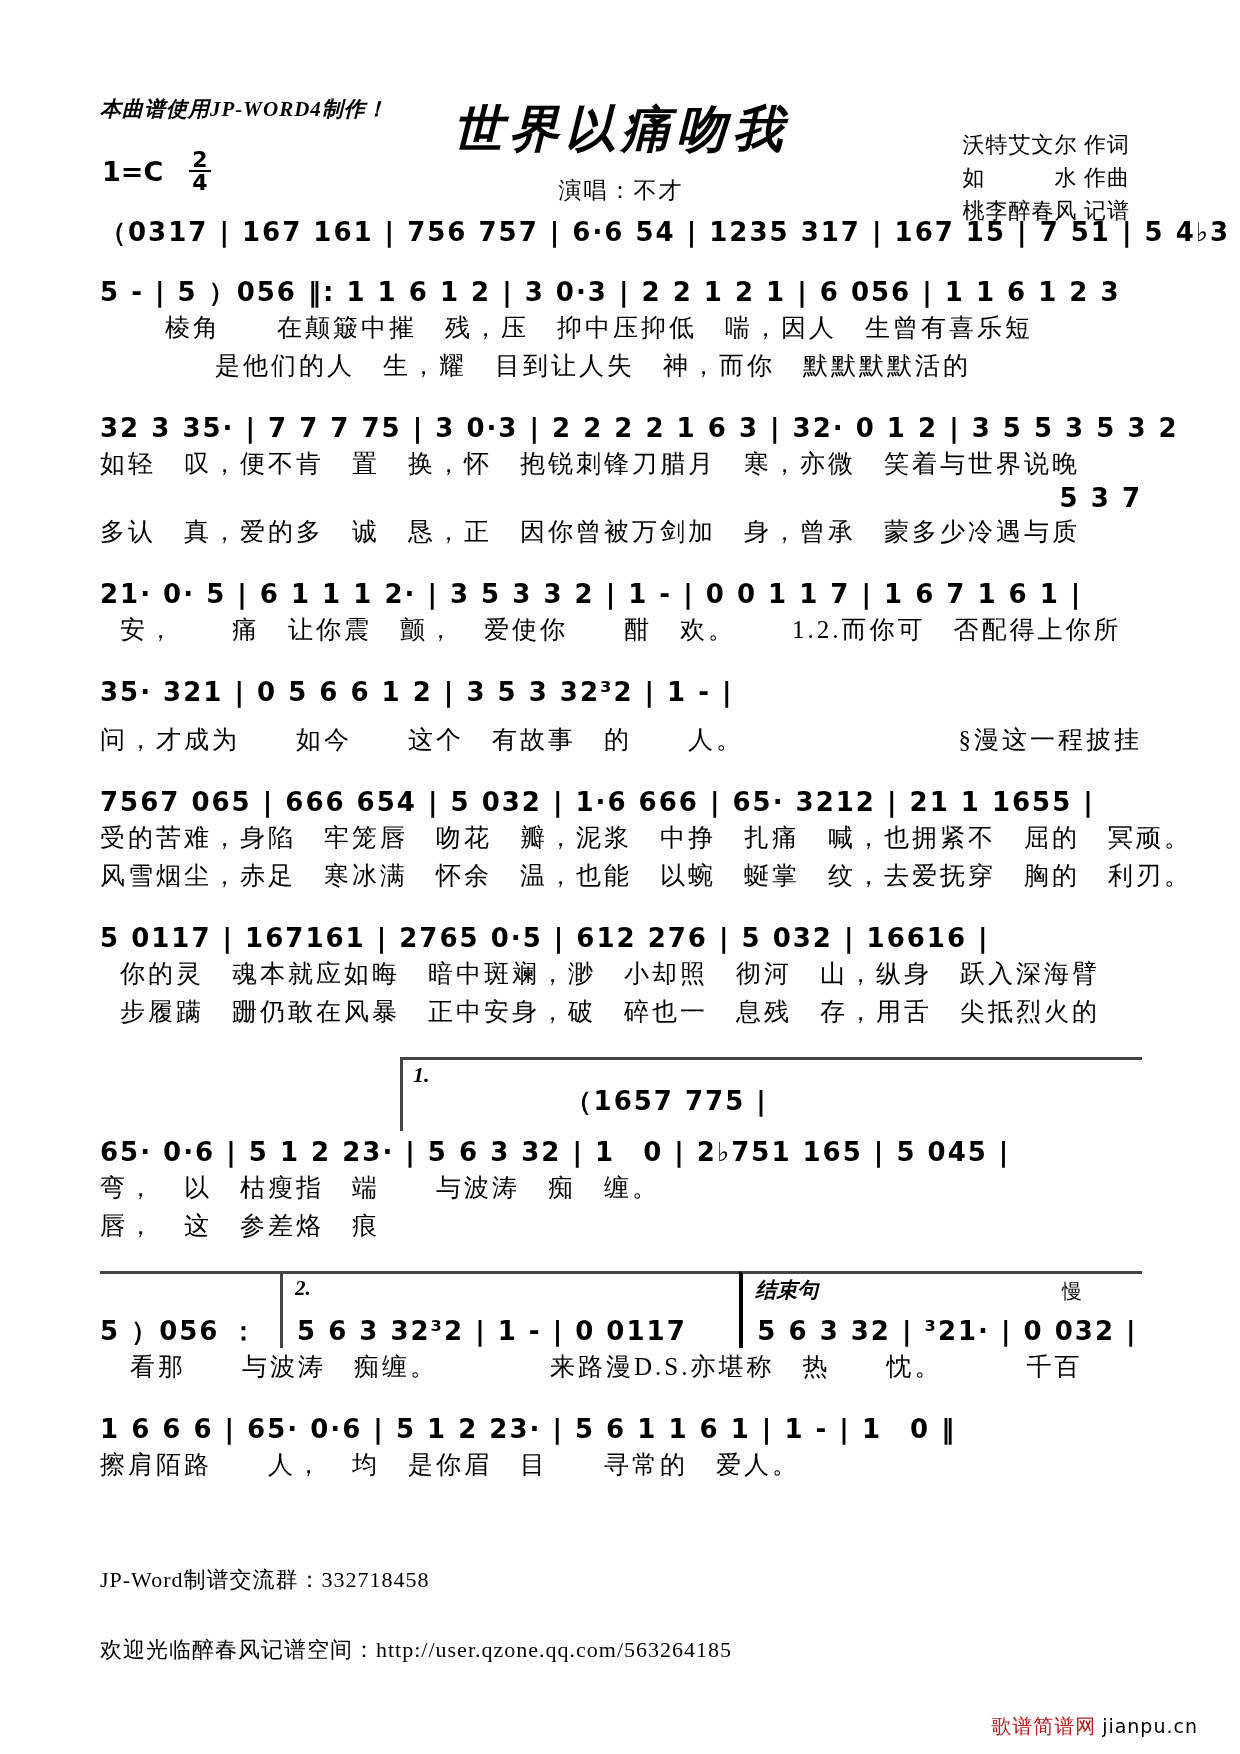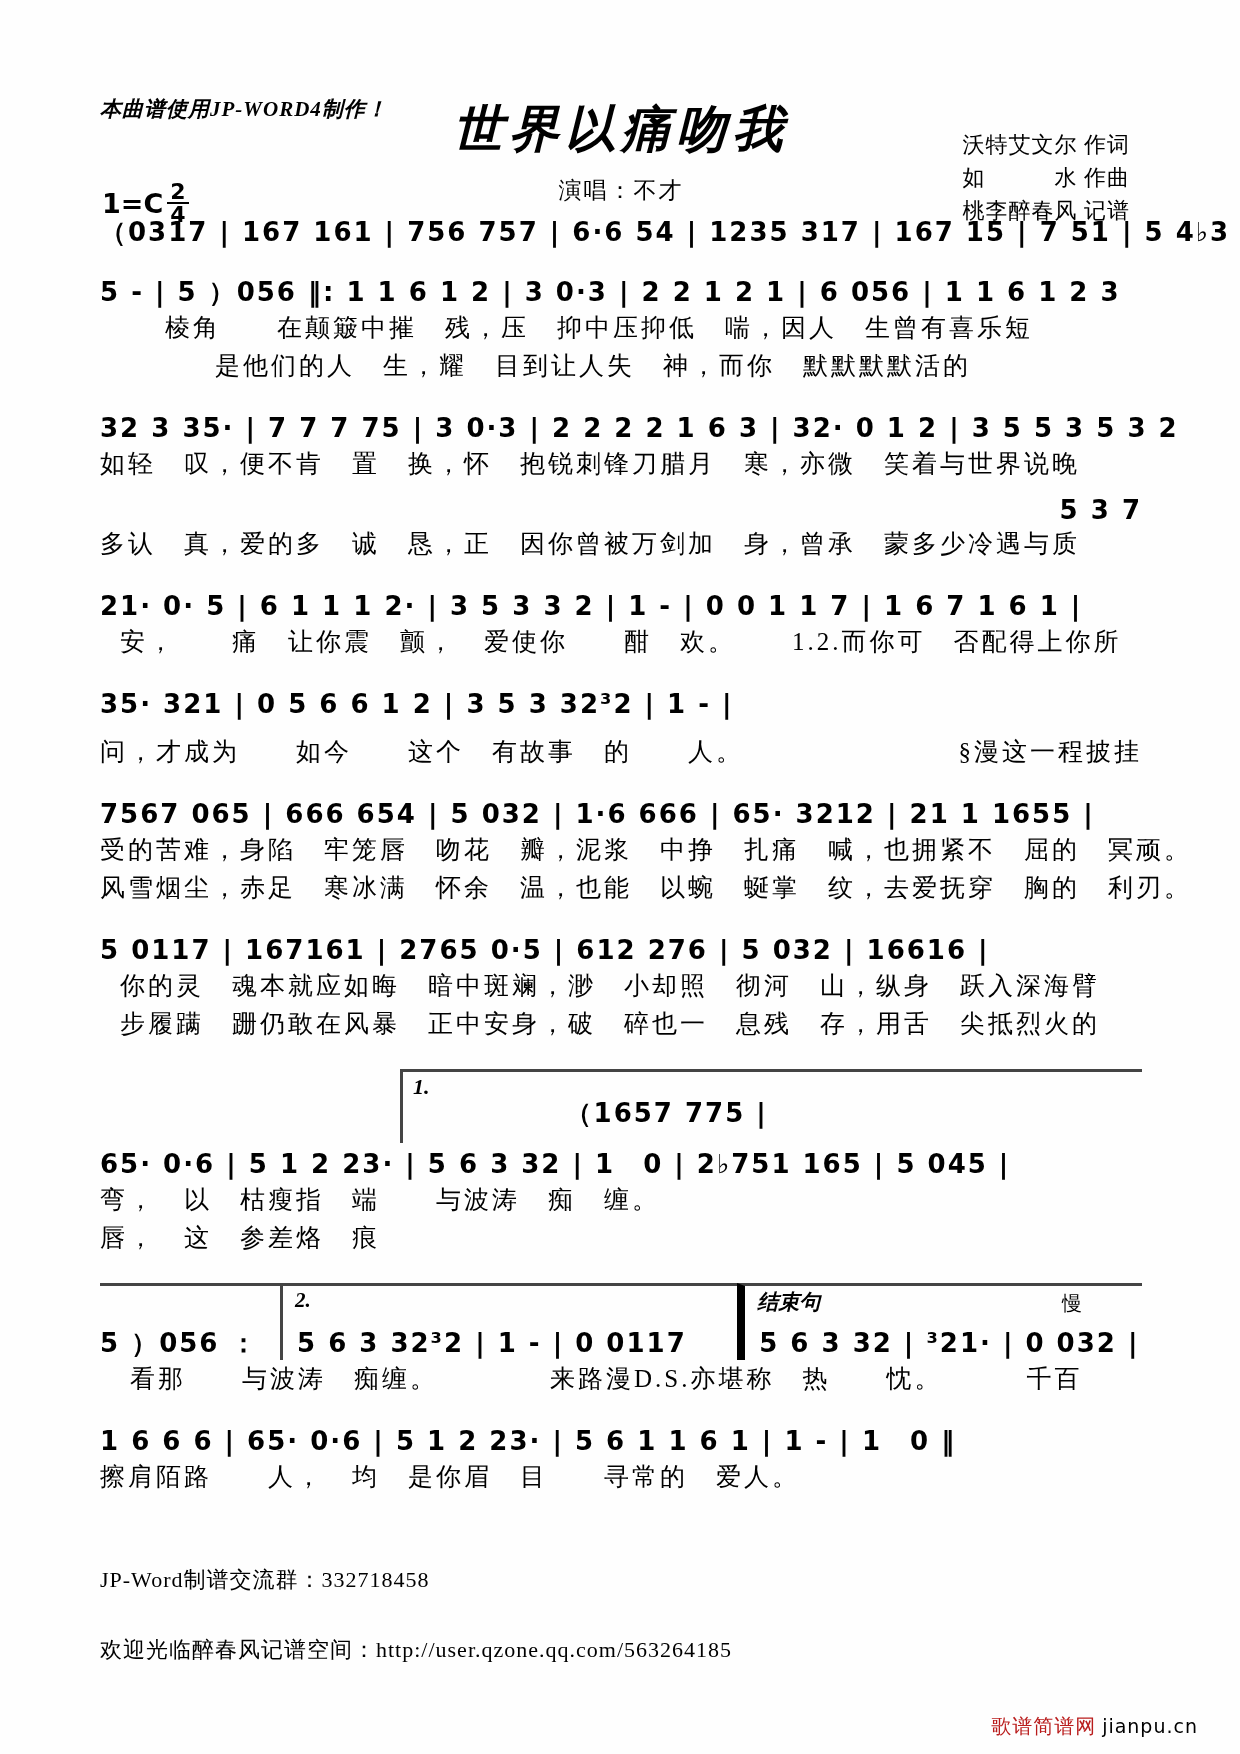--- a/index.html
+++ b/index.html
@@ -28,41 +28,41 @@
   }
   .performer{
     position:absolute;left:0;right:0;top:175px;
     text-align:center;font-size:23px;letter-spacing:2px;
   }
   .credits{
     position:absolute;right:12px;top:128px;
     text-align:left;font-size:22px;line-height:33px;letter-spacing:1px;
   }
   .keytime{
-    position:absolute;left:2px;top:181px;
+    position:absolute;left:2px;top:149px;
     font-family:"DejaVu Sans",sans-serif;font-weight:bold;font-size:27px;
-    display:flex;align-items:center;gap:4px;
+    display:flex;align-items:center;gap:26px;
   }
   .timesig{display:inline-block;text-align:center;font-size:22px;line-height:21px;}
   .timesig .num{display:block;border-bottom:2px solid #000;padding:0 3px;}
   .timesig .den{display:block;padding:0 3px;}
 
   
   .system{margin-bottom:26px;}
   .notes{
     font-family:"DejaVu Sans",sans-serif;
     font-weight:bold;font-size:26px;letter-spacing:2px;
     white-space:nowrap;line-height:34px;
   }
   .lyrics{
     font-size:25px;letter-spacing:3px;line-height:38px;white-space:nowrap;
   }
   .pickup-line{
     font-family:"DejaVu Sans",sans-serif;font-weight:bold;font-size:26px;
-    text-align:right;line-height:30px;letter-spacing:2px;margin-top:12px;
+    text-align:right;line-height:30px;letter-spacing:2px;
   }
   .pad65{padding-left:65px;}
   .pad115{padding-left:115px;}
   .pad20{padding-left:20px;}
   .pad30{padding-left:30px;}
   .lyric-flex{display:flex;justify-content:space-between;align-items:baseline;margin-top:12px;}
 
   
   .bracket-row{display:flex;height:74px;margin-bottom:4px;}
   .bracket-spacer{width:300px;}
@@ -78,21 +78,21 @@
   .inset-notes{
     position:absolute;left:22%;top:24px;
     font-family:"DejaVu Sans",sans-serif;font-weight:bold;font-size:26px;letter-spacing:2px;
   }
 
   
   .seg-row{display:flex;align-items:flex-end;}
   .seg{position:relative;border-top:3px solid #444;padding-top:40px;}
   .seg-lead{width:180px;}
   .seg-volta2{flex:1.15;border-left:3px solid #444;padding-left:14px;}
-  .seg-ending{flex:1;border-left:8px solid #000000;padding-left:14px;}
+  .seg-ending{flex:1;border-left:4px solid #000000;padding-left:14px;}
   .seg-label{
     position:absolute;left:12px;top:2px;
     font-style:italic;font-weight:bold;font-size:21px;
   }
   .tempo-mark{
     position:absolute;right:60px;top:4px;
     font-size:20px;font-weight:normal;font-family:"Liberation Serif",serif;
   }
 
   

